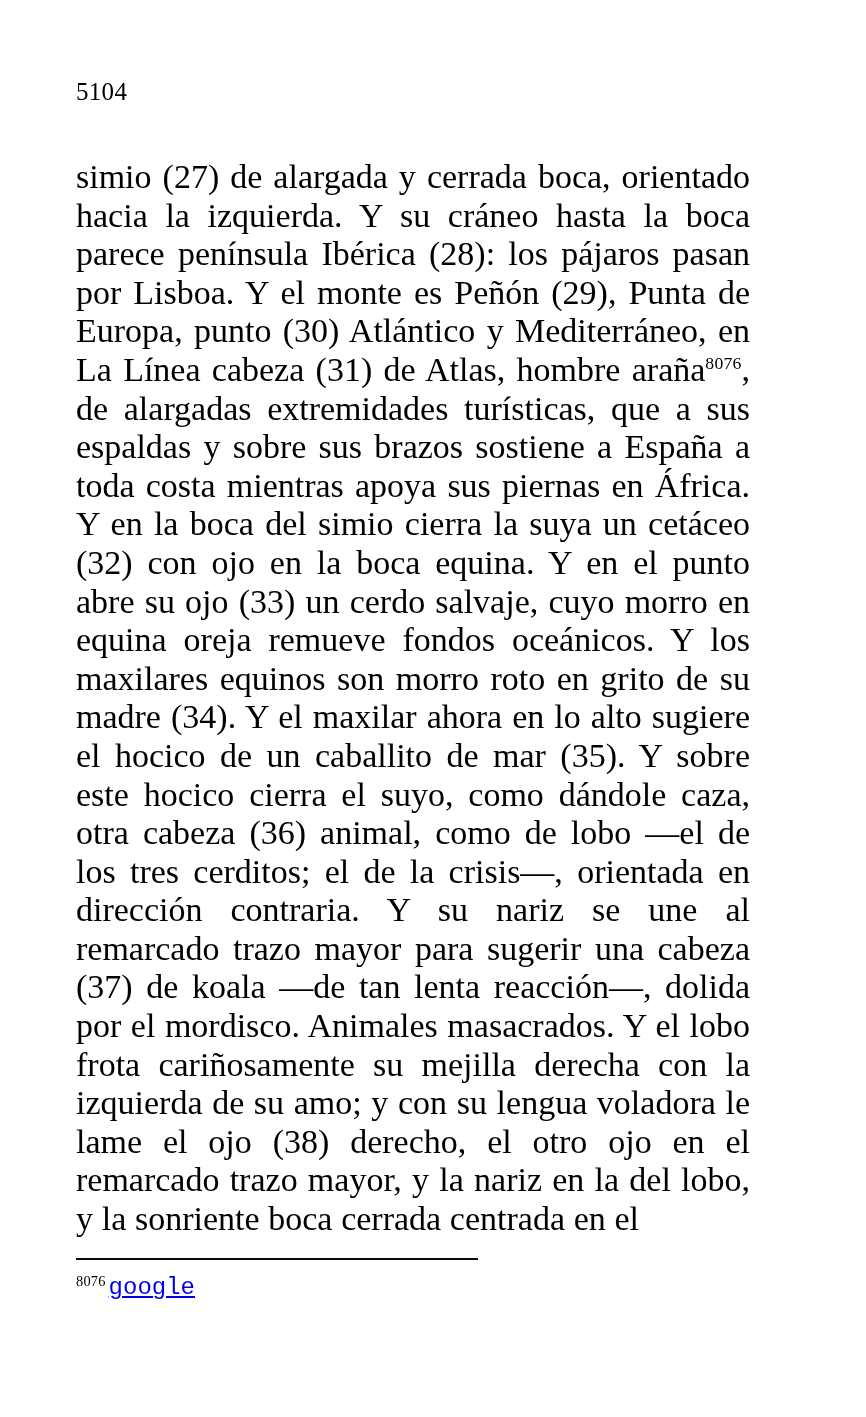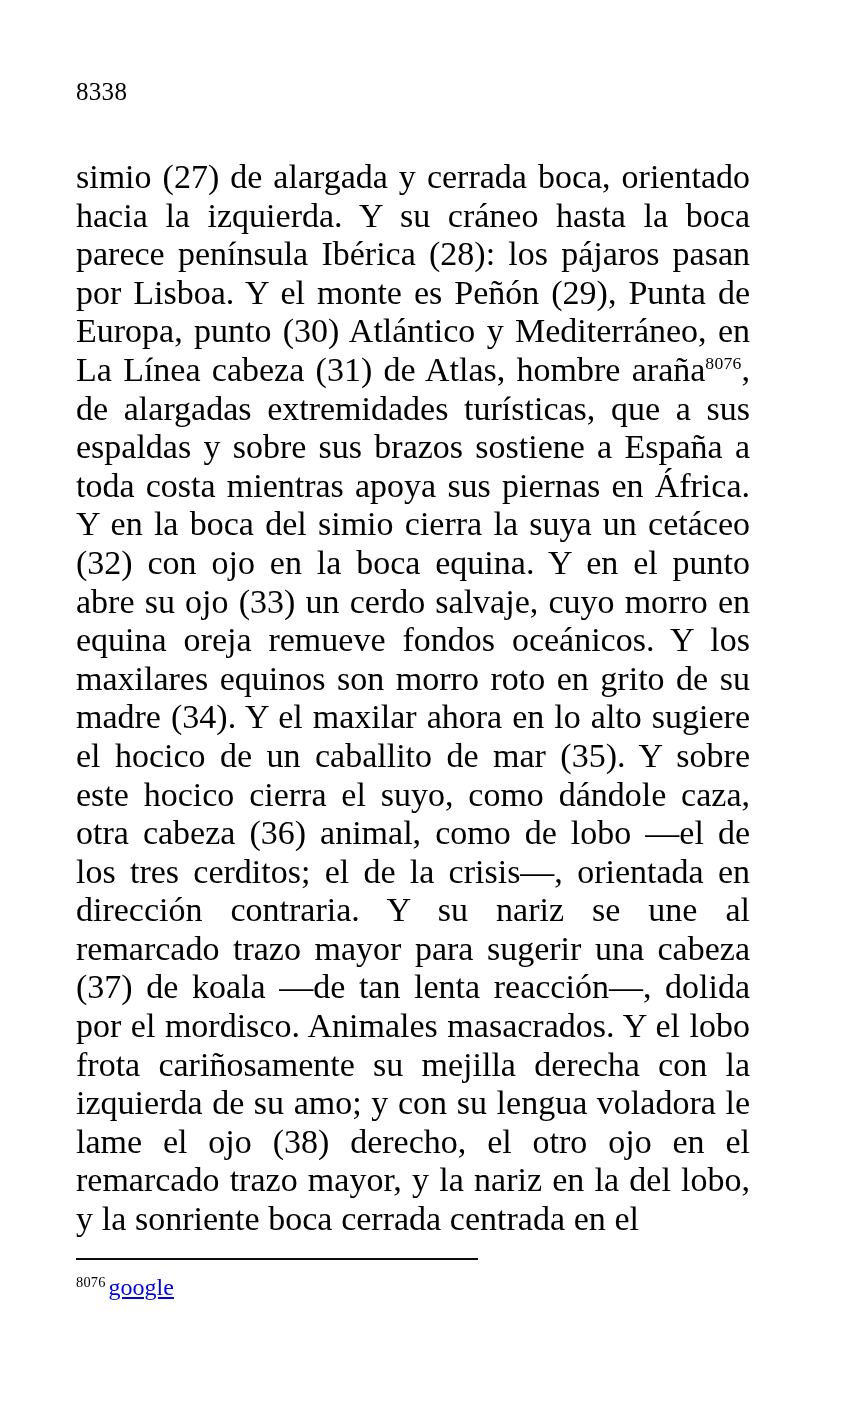--- a/index.html
+++ b/index.html
@@ -99,28 +99,29 @@
 
   .footnote-item .fn-link {
     color: #0000ee;
     text-decoration: underline;
     text-decoration-color: #0000ee;
     text-underline-offset: 2px;
     text-decoration-thickness: 1.6px;
     font-size: 24px;
     margin-left: 3px;
     cursor: pointer;
+    font-family: Liberation Mono, monospace;
   }
 </style>
 </head>
 <body>
 
 <div class="page">
 
-  <div class="folio">8338</div>
+  <div class="folio">5104</div>
 
   <div class="body-column">
     <p class="body-paragraph"><span>simio (27) de alargada y cerrada boca, orientado hacia la izquierda. Y su cráneo hasta la boca parece península Ibérica (28): los pájaros pasan por Lisboa. Y el monte es Peñón (29), Punta de Europa, punto (30) Atlántico y Mediterráneo, en La Línea cabeza (31) de Atlas, hombre araña</span><sup class="fnref">8076</sup><span>, de alargadas extremidades turísticas, que a sus espaldas y sobre sus brazos sostiene a España a toda costa mientras apoya sus piernas en África. Y en la boca del simio cierra la suya un cetáceo (32) con ojo en la boca equina. Y en el punto abre su ojo (33) un cerdo salvaje, cuyo morro en equina oreja remueve fondos oceánicos. Y los maxilares equinos son morro roto en grito de su madre (34). Y el maxilar ahora en lo alto sugiere el hocico de un caballito de mar (35). Y sobre este hocico cierra el suyo, como dándole caza, otra cabeza (36) animal, como de lobo —el de los tres cerditos; el de la crisis—, orientada en dirección contraria. Y su nariz se une al remarcado trazo mayor para sugerir una cabeza (37) de koala —de tan lenta reacción—, dolida por el mordisco. Animales masacrados. Y el lobo frota cariñosamente su mejilla derecha con la izquierda de su amo; y con su lengua voladora le lame el ojo (38) derecho, el otro ojo en el remarcado trazo mayor, y la nariz en la del lobo, y la sonriente boca cerrada centrada en el</span></p>
   </div>
 
   <div class="footnote-area">
     <hr class="footnote-rule">
     <ul class="footnote-list">
       <li class="footnote-item"><span class="fn-marker">8076</span><a class="fn-link" href="#">google</a></li>
     </ul>

